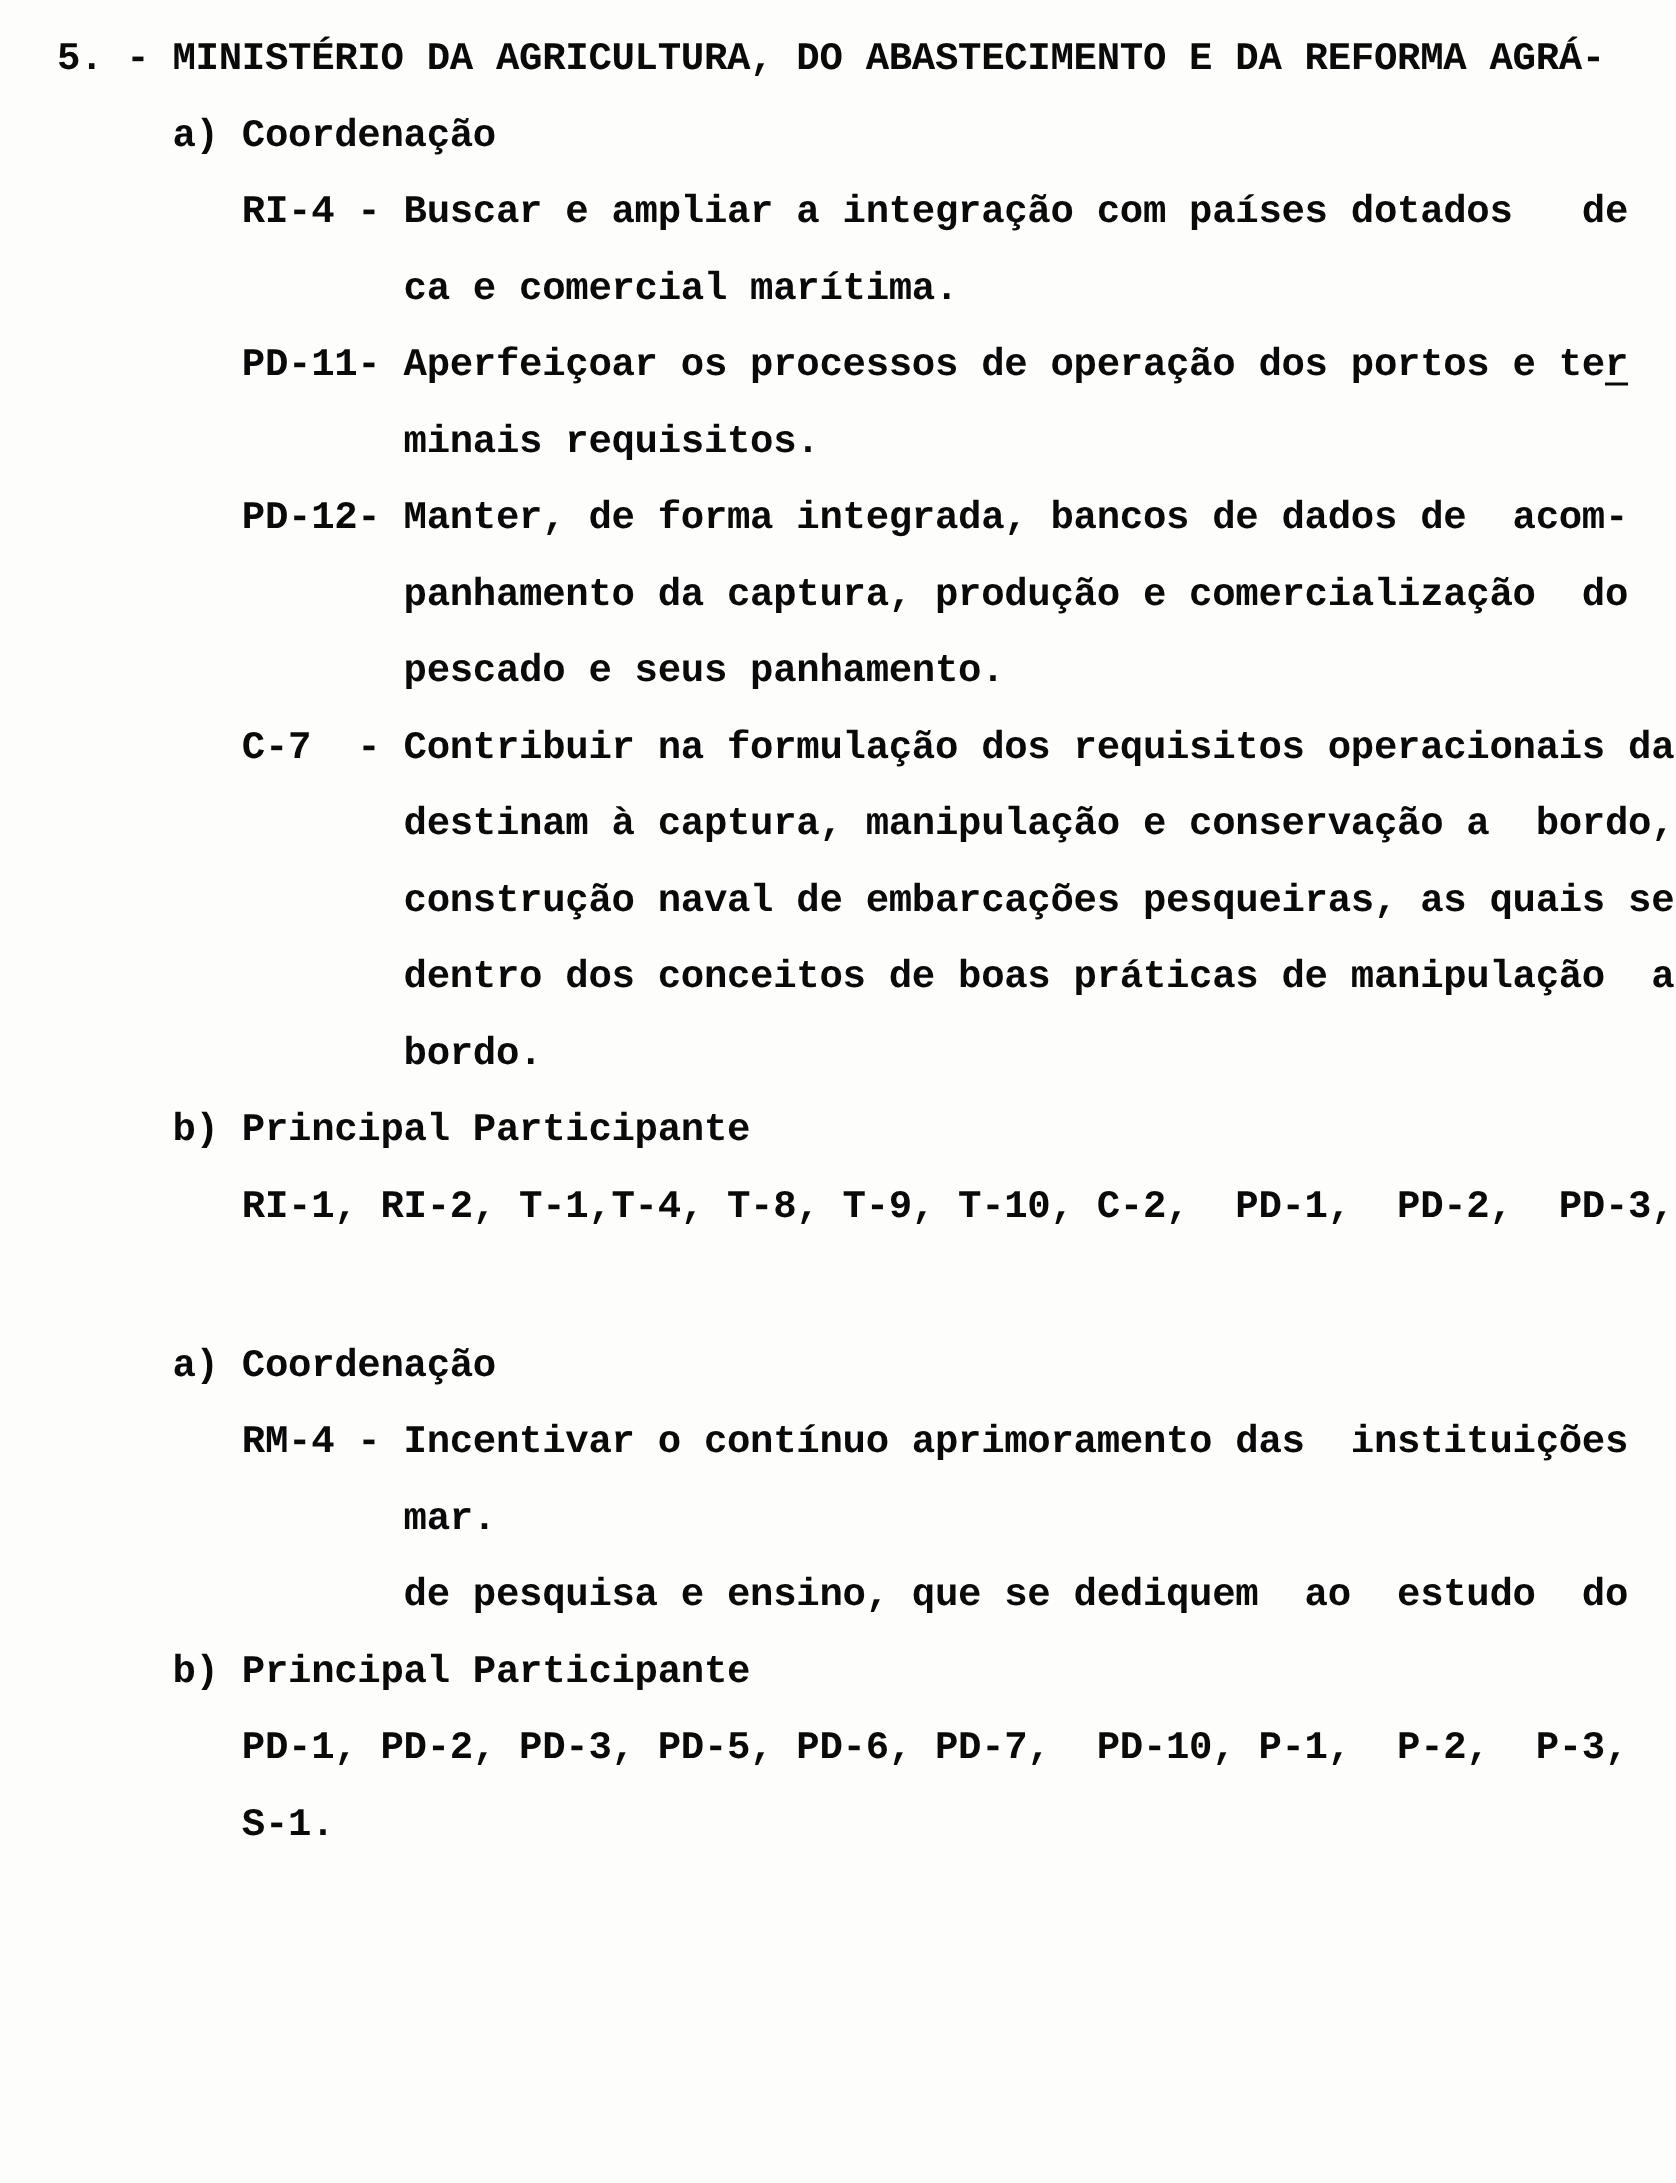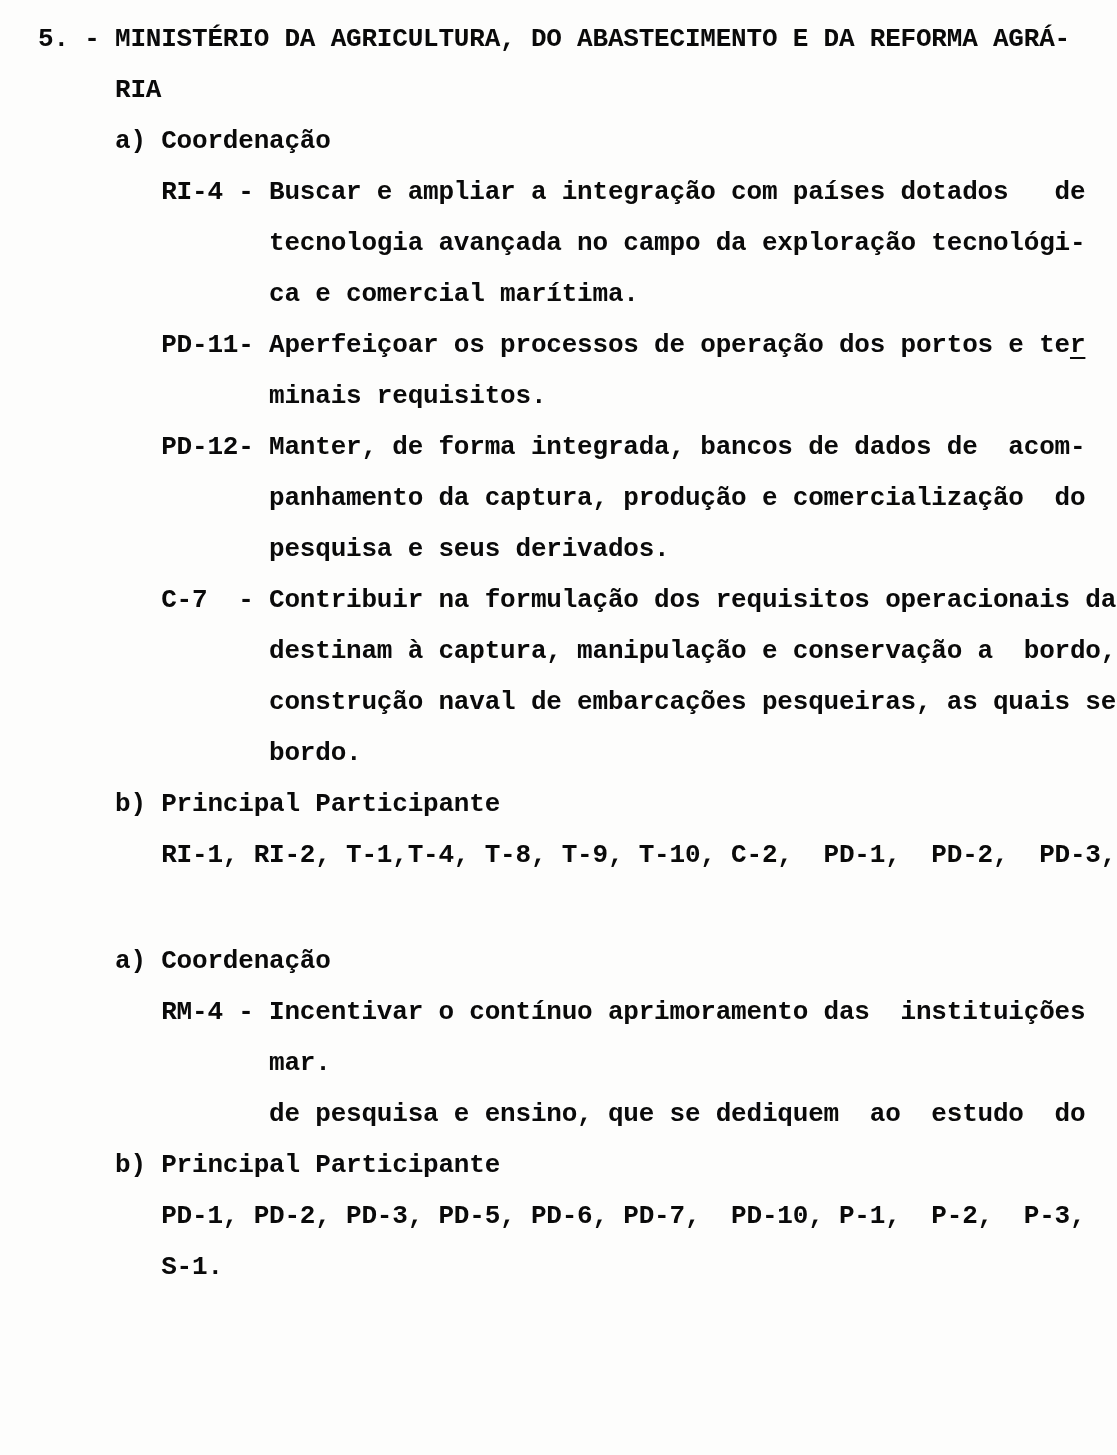--- a/index.html
+++ b/index.html
@@ -34,33 +34,32 @@
     text-decoration-thickness: 2px;
     text-underline-offset: 5px;
   }
 </style>
 </head>
 <body>
 
 <div class="sheet">
 
   <div class="line">5. - MINISTÉRIO DA AGRICULTURA, DO ABASTECIMENTO E DA REFORMA AGRÁ-</div>
-  <div class="line">     RIA</div>
   <div class="line">     a) Coordenação</div>
   <div class="line">        RI-4 - Buscar e ampliar a integração com países dotados   de</div>
-  <div class="line">               tecnologia avançada no campo da exploração tecnológi-</div>
   <div class="line">               ca e comercial marítima.</div>
   <div class="line"><span>        PD-11- Aperfeiçoar os processos de operação dos portos e te</span><span class="u">r</span></div>
   <div class="line">               minais requisitos.</div>
   <div class="line">        PD-12- Manter, de forma integrada, bancos de dados de  acom-</div>
   <div class="line">               panhamento da captura, produção e comercialização  do</div>
-  <div class="line">               pesquisa e seus derivados.</div>
+  <div class="line">               pescado e seus panhamento.</div>
   <div class="line">        C-7  - Contribuir na formulação dos requisitos operacionais da</div>
   <div class="line">               destinam à captura, manipulação e conservação a  bordo,</div>
   <div class="line">               construção naval de embarcações pesqueiras, as quais se</div>
+  <div class="line">               dentro dos conceitos de boas práticas de manipulação  a</div>
   <div class="line">               bordo.</div>
   <div class="line">     b) Principal Participante</div>
   <div class="line">        RI-1, RI-2, T-1,T-4, T-8, T-9, T-10, C-2,  PD-1,  PD-2,  PD-3,</div>
 
   <div class="gap"></div>
 
   <div class="line">     a) Coordenação</div>
   <div class="line">        RM-4 - Incentivar o contínuo aprimoramento das  instituições</div>
   <div class="line">               mar.</div>
   <div class="line">               de pesquisa e ensino, que se dediquem  ao  estudo  do</div>

